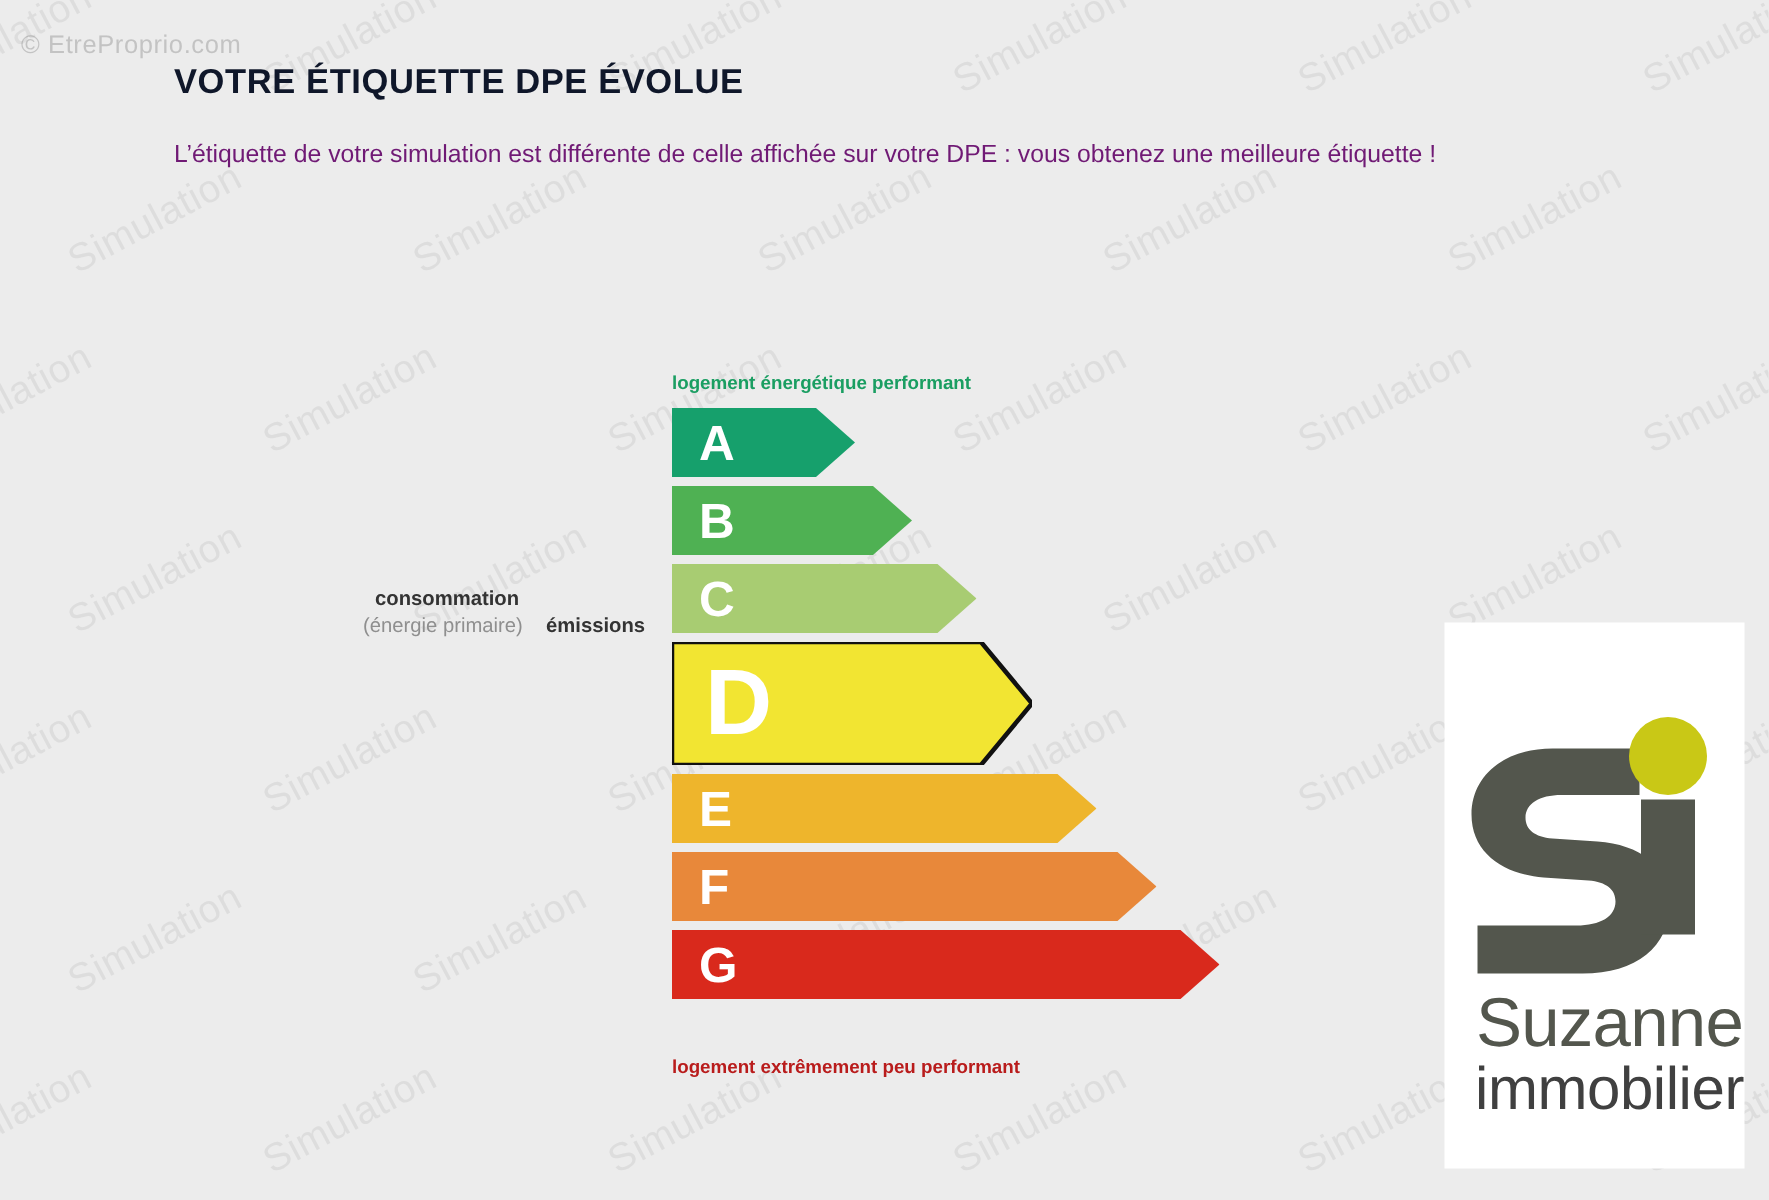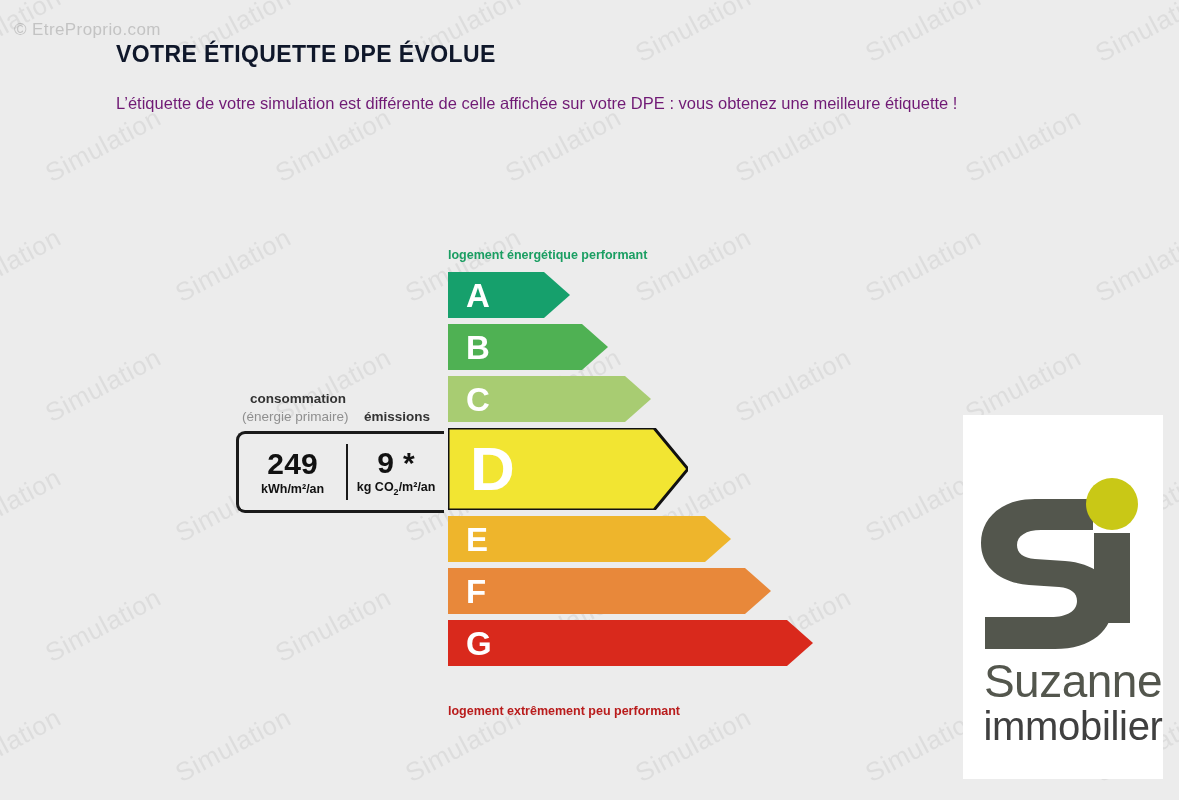--- a/index.html
+++ b/index.html
@@ -341,31 +341,20 @@
 <div id="dpe-widget">
 
   <div class="scale-caption" id="caption-top">logement énergétique performant</div>
 
   <div id="labels-above">
     <span id="label-consommation">consommation</span>
     <span id="label-energie-primaire">(énergie primaire)</span>
     <span id="label-emissions">émissions</span>
   </div>
 
-  <div id="value-box">
-    <div class="value-cell" id="value-cell-conso">
-      <span class="value-number">249</span>
-      <span class="value-unit">kWh/m²/an</span>
-    </div>
-    <div class="value-divider"></div>
-    <div class="value-cell" id="value-cell-emis">
-      <span class="value-number">9 *</span>
-      <span class="value-unit"><span>kg CO</span><sub>2</sub><span>/m²/an</span></span>
-    </div>
-  </div>
 
 
   <div id="grade-rows">
       <div class="grade-row" style="top: 24px; height: 46px; width: 122px;">
         <div class="grade-arrow">
           <svg viewBox="0 0 122 46" preserveAspectRatio="none">
             <path d="M0 0 L96 0 L122 23 L96 46 L0 46 Z" fill="#16a06c"></path>
           </svg>
           <span class="grade-letter">A</span>
         </div>

